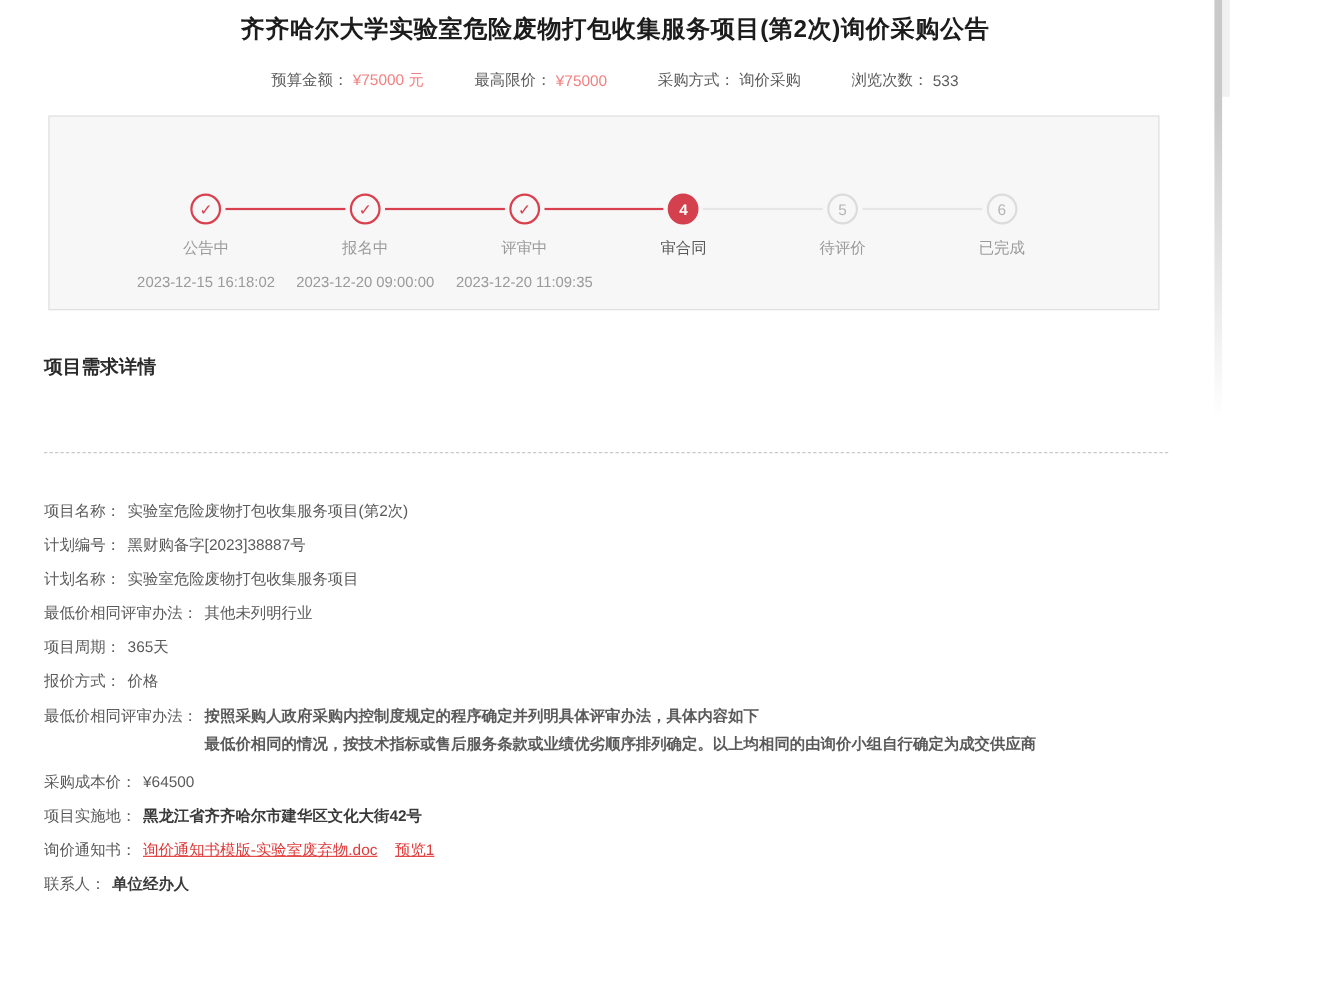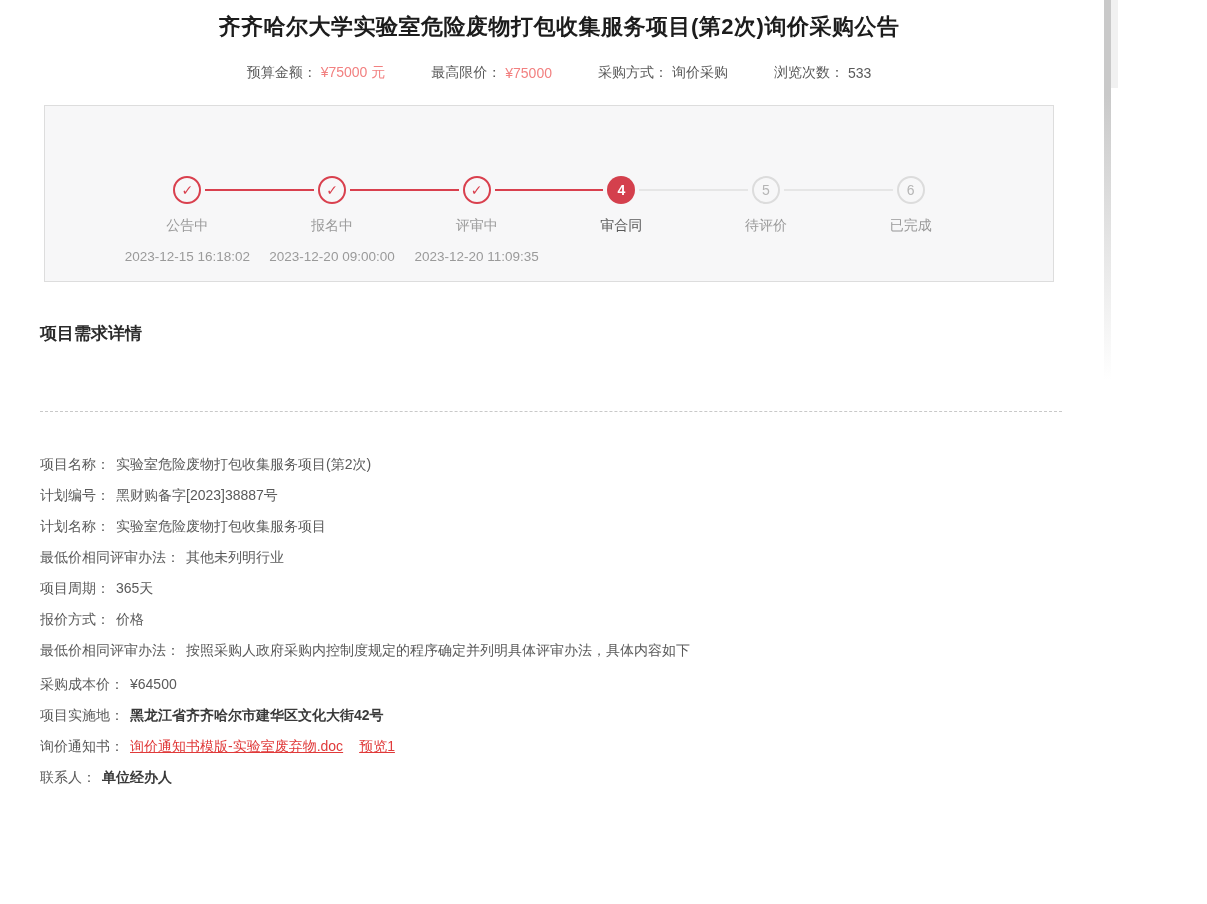--- a/index.html
+++ b/index.html
@@ -36,21 +36,21 @@
   .section-heading { margin:40px 0 0 40px; font-size:17px; font-weight:bold; color:#2b2b2b; }
   .section-note { margin:31px 0 0 40px; font-size:14px; color:#666; }
   .divider { margin:66px 56px 0 40px; border-top:1px dashed #c9c9c9; height:0; }
 
   
   .details { margin:42px 40px 0 40px; font-size:14px; color:#5a5a5a; }
   .row { display:flex; align-items:flex-start; line-height:20px; margin-bottom:11px; }
   .r-label { white-space:nowrap; margin-right:6px; color:#5a5a5a; }
   .r-value { color:#5a5a5a; }
   .r-value.strong { font-weight:bold; color:#3a3a3a; }
-  .row.multi .r-value { line-height:26px; margin-top:-3px; }
+  .row.multi .r-value { line-height:26px; margin-top:-3px;font-weight:bold; }
   .link { color:#e03a3a; text-decoration:underline; margin-right:16px; cursor:pointer; }
 
   
   .scroll-track { position:absolute; right:0; top:0; width:14px; height:904px; background:#fff; }
   .scroll-top-block { position:absolute; right:0; top:0; width:7px; height:88px; background:#f1f1f1; }
   .scroll-thumb { position:absolute; right:7px; top:0; width:7px; height:380px;
     background:linear-gradient(#c9c9c9 0%, #c9c9c9 25%, rgba(201,201,201,0) 100%); }
 </style>
 </head>
 <body>
@@ -138,20 +138,21 @@
       <span class="r-value">365天</span>
     </div>
     <div class="row">
       <span class="r-label">报价方式：</span>
       <span class="r-value">价格</span>
     </div>
     <div class="row multi">
       <span class="r-label">最低价相同评审办法：</span>
       <span class="r-value">
         <span>按照采购人政府采购内控制度规定的程序确定并列明具体评审办法，具体内容如下</span><br>
+        <span>最低价相同的情况，按技术指标或售后服务条款或业绩优劣顺序排列确定。以上均相同的由询价小组自行确定为成交供应商</span>
       </span>
     </div>
     <div class="row">
       <span class="r-label">采购成本价：</span>
       <span class="r-value">¥64500</span>
     </div>
     <div class="row">
       <span class="r-label">项目实施地：</span>
       <span class="r-value strong">黑龙江省齐齐哈尔市建华区文化大街42号</span>
     </div>

